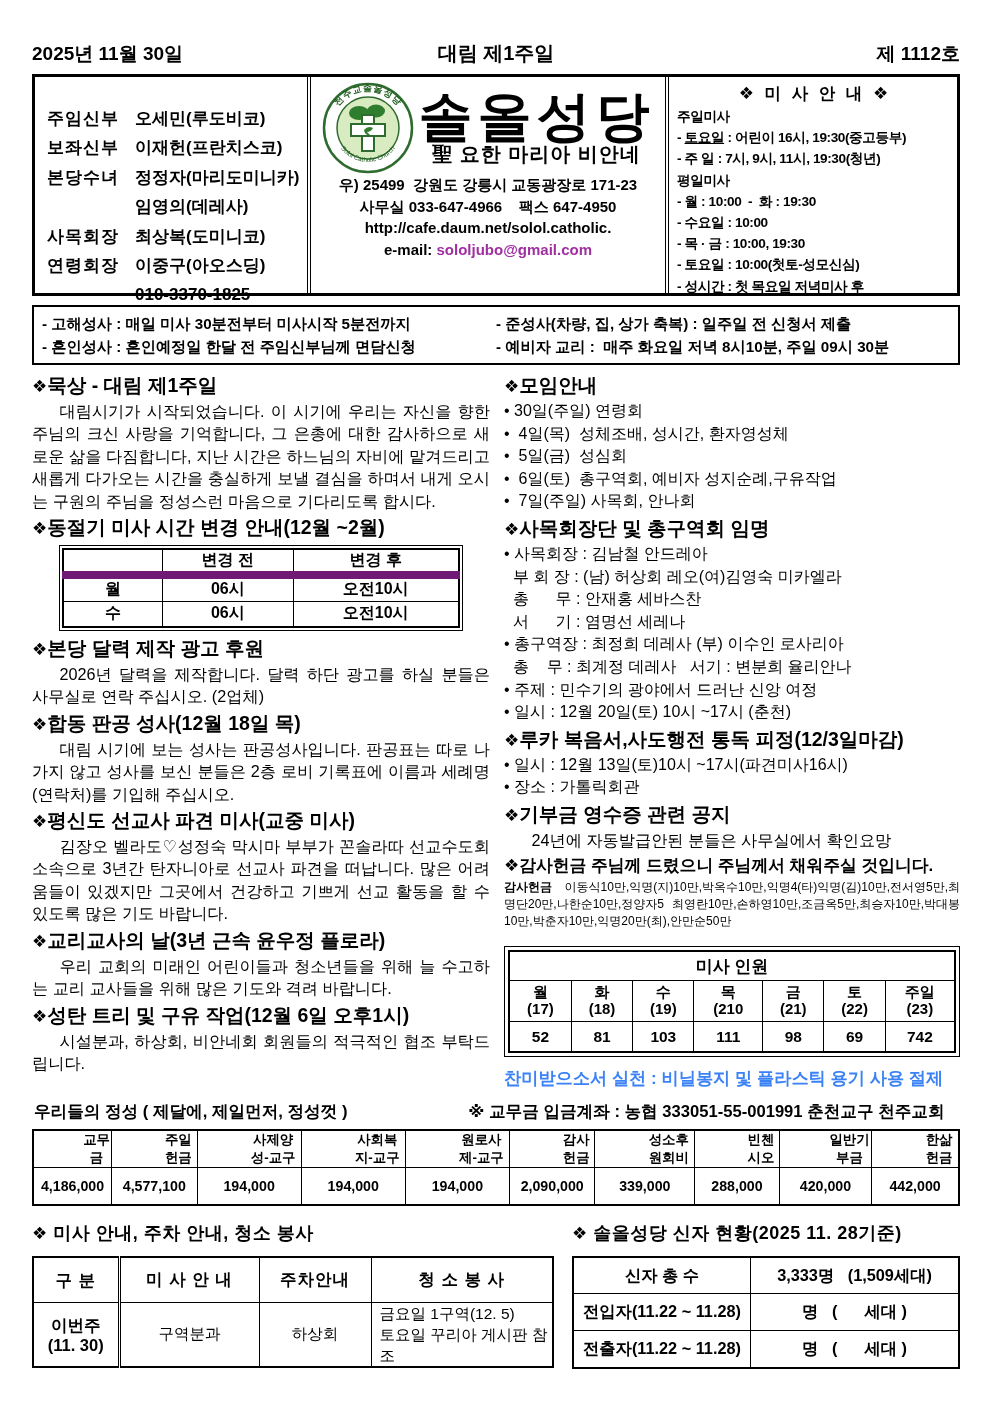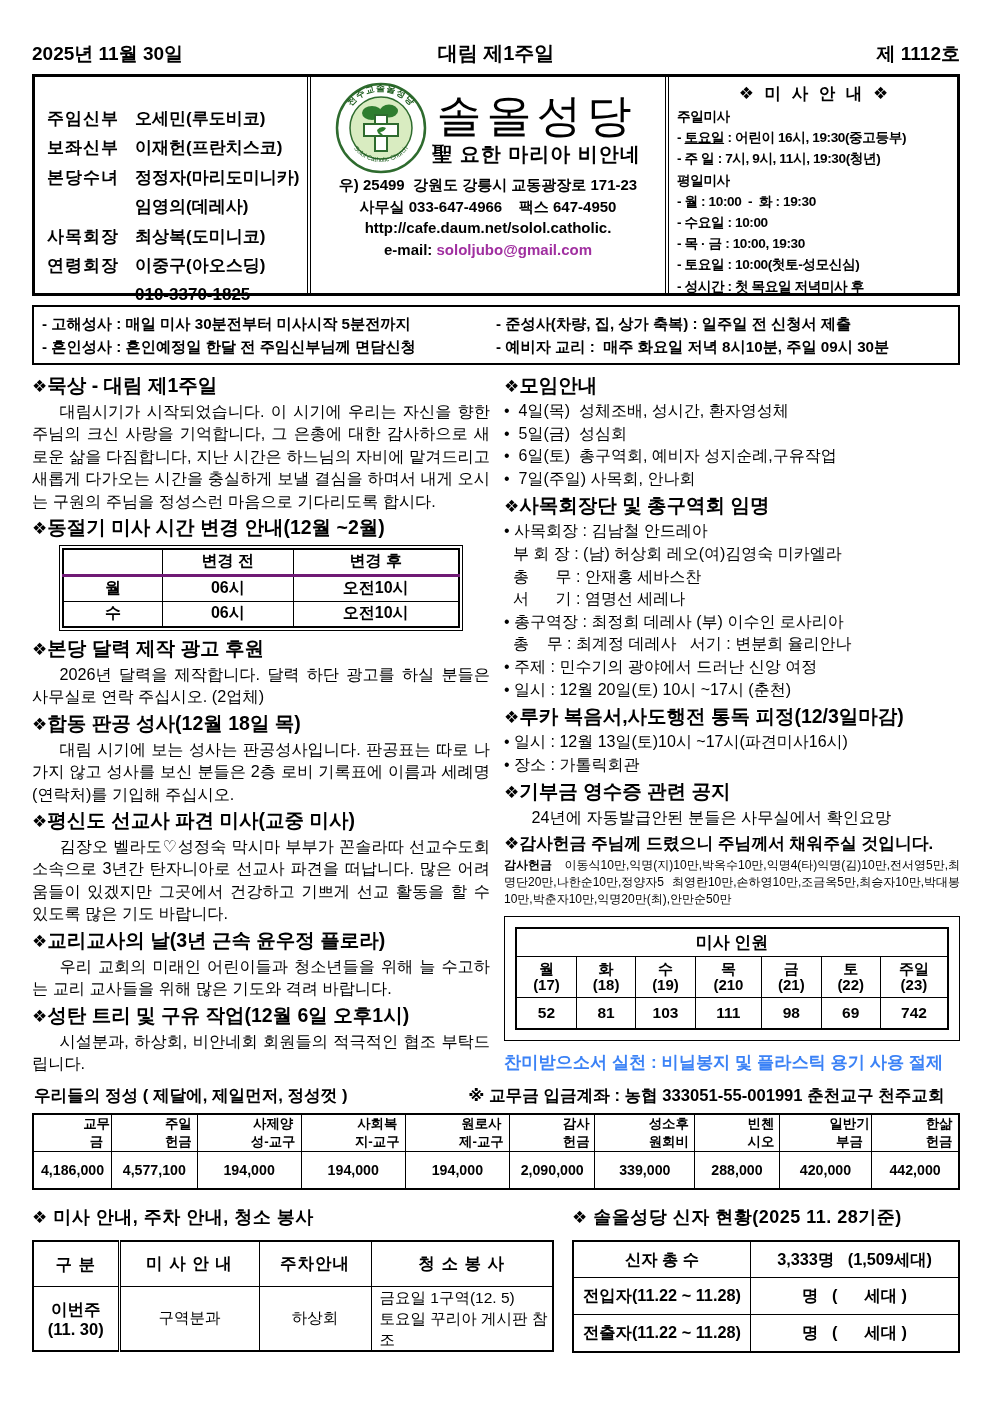--- a/index.html
+++ b/index.html
@@ -18,21 +18,21 @@
 
   
   .infobox { display:flex; border:3px solid #000; margin-top:7px; height:222px; }
   .col-staff { width:272px; padding:27px 4px 4px 12px; }
   .staff-row { display:flex; font-weight:bold; font-size:17px; line-height:29.4px; }
   .staff-role { width:88px; letter-spacing:1px; }
   .staff-name { flex:1; }
   .col-church { width:362px; border-left:4px double #000; border-right:4px double #000; text-align:center; padding-top:5px; }
   .logo-row { display:flex; align-items:center; justify-content:center; gap:5px; }
   .name-block { text-align:center; }
-  .church-name { font-size:45px; font-weight:normal; letter-spacing:5px; line-height:52px; }
+  .church-name { font-size:54px; font-weight:bold; letter-spacing:5px; line-height:52px; }
   .church-patron { font-size:20px; font-weight:bold; letter-spacing:1px; line-height:25px; }
   .addr { font-size:15px; font-weight:bold; line-height:21.5px; white-space:pre-wrap; }
   .email-link { color:#a02fa0;margin-top:12px; }
   .col-mass { flex:1; padding:4px 4px 0 8px; }
   .mass-title { text-align:center; font-weight:bold; font-size:16.5px; letter-spacing:3px; line-height:24px; }
   .mass-line { font-weight:bold; font-size:13.6px; letter-spacing:-0.4px; line-height:21.2px; white-space:pre-wrap; }
   .u { text-decoration:underline; }
 
   
   .noticebox { border:2px solid #000; margin-top:9px; padding:5px 8px; display:flex; }
@@ -48,29 +48,29 @@
   .clv { font-size:17px; }
   .btxt { font-size:16.2px; line-height:22.4px; text-align:justify; text-indent:1.7em; }
   .blist { font-size:16px; line-height:22.6px; white-space:pre-wrap; }
 
   table { border-collapse:collapse; width:100%; }
 
   
   .wtab-wrap { border:1px solid #000; padding:2px; width:88%; margin:3px auto 4px; }
   .wtab { border:2px solid #000; }
   .wtab td { border:1px solid #000; text-align:center; font-weight:bold; font-size:16px; height:26px; }
-  .wtab tr:first-child td { border-bottom:3px solid #701a75; }
+  .wtab tr:first-child td { border-bottom:8px solid #701a75; }
   .wtab td:first-child { width:25%; }
 
   
   .thanks-p { font-size:12px; line-height:17px; text-align:justify; }
   .thanks-label { font-weight:bold; }
 
   
-  .atab-wrap { border:1.5px solid #000; padding:10px; margin-top:8px; }
+  .atab-wrap { border:1.5px solid #000; padding:3px; margin-top:16px; }
   .atab { border:2px solid #000; }
   .atab td { border:1px solid #000; text-align:center; font-weight:bold; }
   .atab .tt { font-size:17px; height:29px; }
   .atab .hd { font-size:15px; line-height:16.5px; height:41px; }
   .atab .vl { font-size:15.5px; height:31px; }
 
   .practice { margin-top:9px; font-size:17.2px; font-weight:bold; color:#3b82f6; }
 
   
   .offer-head { display:flex; margin-top:11px; font-weight:bold; font-size:16.6px; padding:0 2px; }
@@ -234,20 +234,21 @@
 
       <div class="sec-title"><span class="clv">❖</span><span>교리교사의 날(3년 근속 윤우정 플로라)</span></div>
       <p class="btxt">우리 교회의 미래인 어린이들과 청소년들을 위해 늘 수고하는 교리 교사들을 위해 많은 기도와 격려 바랍니다.</p>
 
       <div class="sec-title"><span class="clv">❖</span><span>성탄 트리 및 구유 작업(12월 6일 오후1시)</span></div>
       <p class="btxt">시설분과, 하상회, 비안네회 회원들의 적극적인 협조 부탁드립니다.</p>
     </div>
 
     <div class="rcol">
       <div class="sec-title"><span class="clv">❖</span><span>모임안내</span></div>
+      <div class="blist">• 30일(주일) 연령회</div>
       <div class="blist">•  4일(목)  성체조배, 성시간, 환자영성체</div>
       <div class="blist">•  5일(금)  성심회</div>
       <div class="blist">•  6일(토)  총구역회, 예비자 성지순례,구유작업</div>
       <div class="blist">•  7일(주일) 사목회, 안나회</div>
 
       <div class="sec-title"><span class="clv">❖</span><span>사목회장단 및 총구역회 임명</span></div>
       <div class="blist">• 사목회장 : 김남철 안드레아</div>
       <div class="blist">  부 회 장 : (남) 허상회 레오(여)김영숙 미카엘라</div>
       <div class="blist">  총      무 : 안재홍 세바스찬</div>
       <div class="blist">  서      기 : 염명선 세레나</div>

